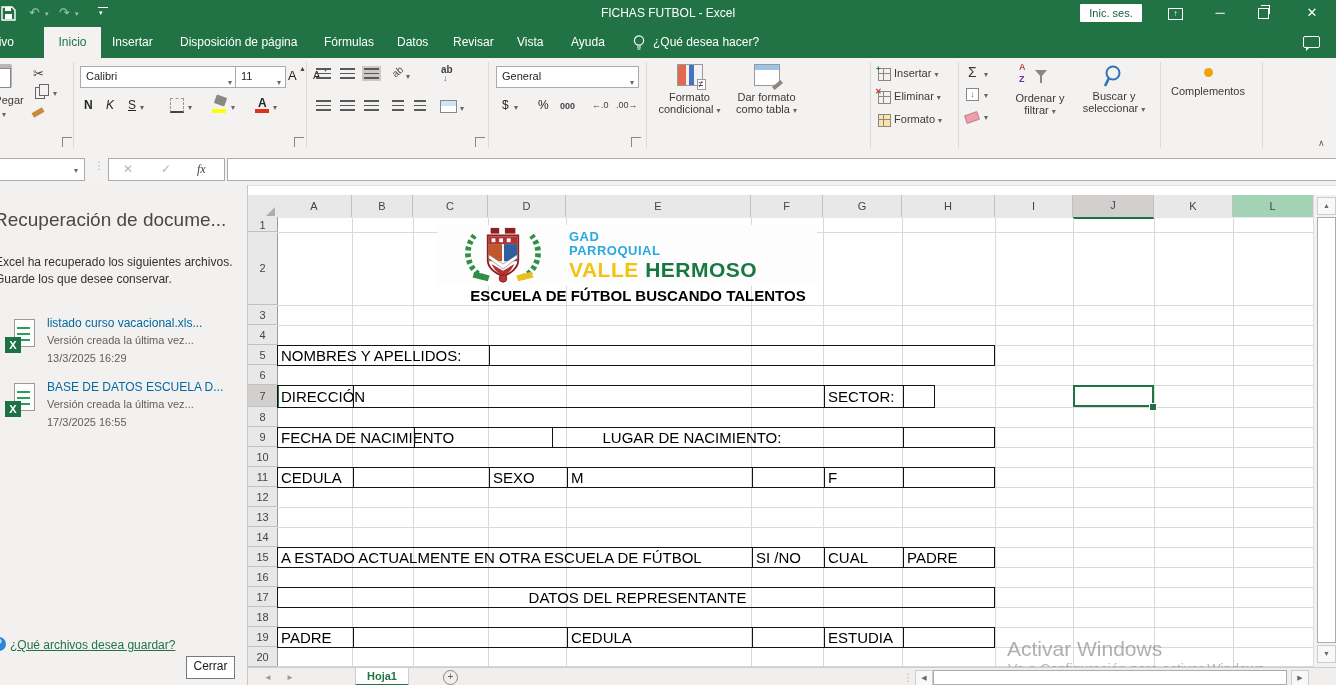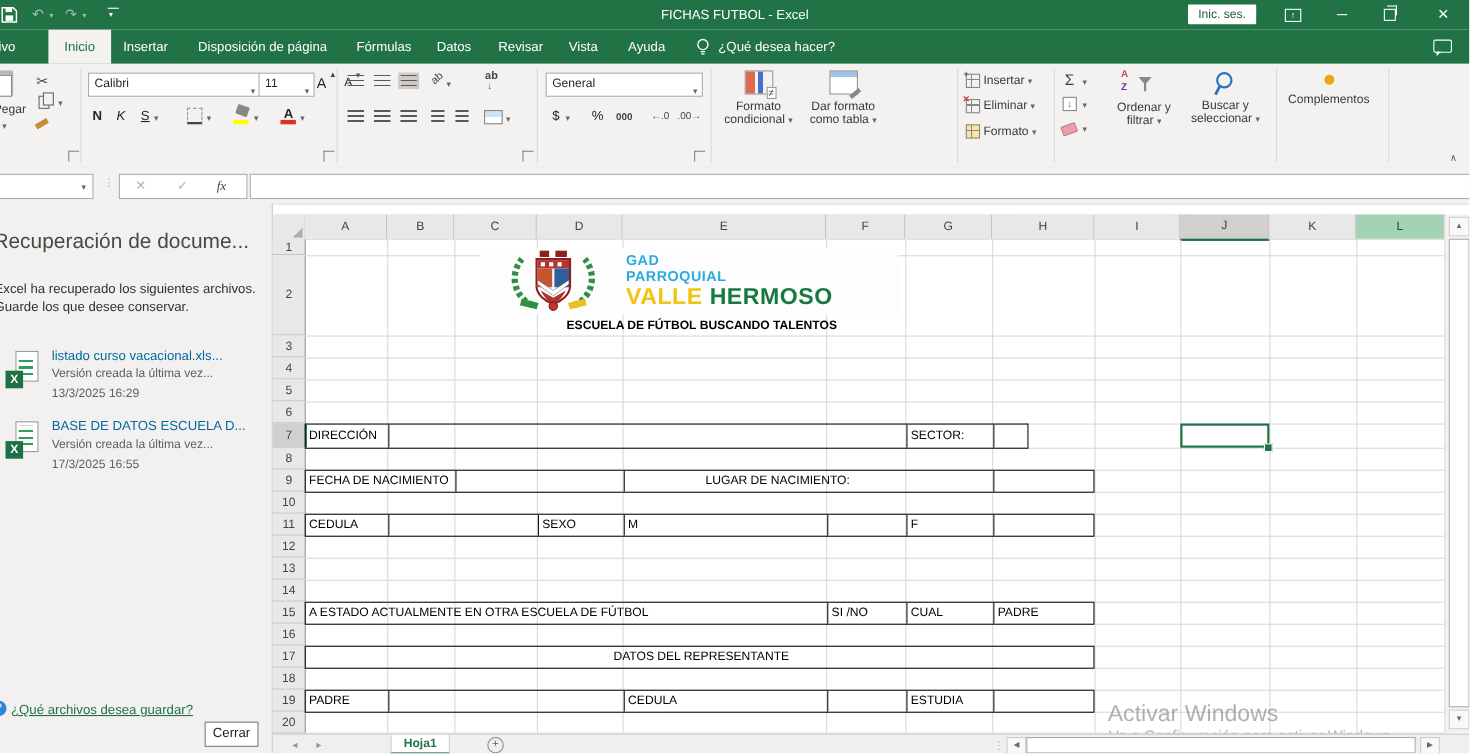--- a/index.html
+++ b/index.html
@@ -74,21 +74,21 @@
   .selall:after{content:"";position:absolute;right:2px;bottom:2px;border-left:9px solid transparent;border-bottom:9px solid #b0aeab;}
   .colhdr{top:195px;height:22px;background:#e8e8e8;border-right:1px solid #c3c1bf;color:#444;text-align:center;line-height:22px;font-size:11px;}
   .colhdr.active{background:#d2d0ce;border-bottom:2px solid #1e7145;line-height:20px;}
   .colhdr.green{background:#a3d3b4;color:#2a4a36;}
   .rowhdr{left:248px;width:29px;background:#e8e8e8;border-bottom:1px solid #c3c1bf;border-right:1px solid #9c9a98;color:#444;text-align:center;font-size:11px;display:flex;align-items:center;justify-content:center;}
   .rowhdr.active{background:#d2d0ce;border-right:2px solid #1e7145;}
   .gl{background:#d9d9d9;}
   
   .fbox{border:1px solid #141414;background:transparent;box-sizing:border-box;}
   .fcell{position:absolute;top:0;bottom:0;border-left:1px solid #141414;box-sizing:border-box;}
-  .ftxt{font-size:11px;color:#000;line-height:18px;padding-left:3px;white-space:nowrap;overflow:visible;}
+  .ftxt{font-size:15px;color:#000;line-height:18px;padding-left:3px;white-space:nowrap;overflow:visible;}
   .fbold{font-weight:bold;}
   
   .logo{left:437px;top:225px;width:380px;height:61px;background:#fdfdfd;}
   .lg-blue{color:#29a9e0;font-weight:bold;font-size:13px;line-height:13px;letter-spacing:.5px;}
   .lg-big{font-size:21px;font-weight:bold;line-height:21px;letter-spacing:.5px;}
   .lg-y{color:#f2c312;}
   .lg-g{color:#17793f;}
   
   .vscroll{left:1313px;top:195px;width:23px;height:472px;background:#f3f2f1;border-left:1px solid #e1dfdd;}
   .sbtn{background:#f8f8f8;border:1px solid #cfcdcb;color:#6a6a6a;font-size:7px;text-align:center;}
@@ -408,34 +408,38 @@
       <circle cx="50" cy="55" r="4" fill="#c03333" stroke="#7a1f1f"></circle>
     </svg>
     <div class="abs lg-blue" style="left:132px;top:5px">GAD</div>
     <div class="abs lg-blue" style="left:132px;top:19px">PARROQUIAL</div>
     <div class="abs lg-big" style="left:132px;top:34px"><span class="lg-y">VALLE</span> <span class="lg-g">HERMOSO</span></div>
   </div>
 
   <div class="abs ftxt fbold ctrtxt" style="left:430px;top:287px;width:410px">ESCUELA DE FÚTBOL BUSCANDO TALENTOS</div>
 
 
+  <div class="abs fbox" style="left:277px;top:345px;width:718px;height:21px">
+    <div class="ftxt" style="line-height:19px">NOMBRES Y APELLIDOS:</div>
+    <div class="fcell" style="left:211px"></div>
+  </div>
 
   <div class="abs fbox" style="left:277px;top:385px;width:658px;height:23px">
     <div class="ftxt" style="line-height:21px">DIRECCIÓN</div>
     <div class="fcell" style="left:75px"></div>
     <div class="fcell" style="left:546px;width:79px">
         <div class="ftxt" style="line-height:21px">SECTOR:</div>
       </div>
     <div class="fcell" style="left:625px"></div>
   </div>
 
   <div class="abs fbox" style="left:277px;top:427px;width:718px;height:21px">
     <div class="ftxt" style="line-height:19px">FECHA DE NACIMIENTO</div>
     <div class="fcell" style="left:136px"></div>
-    <div class="fcell" style="left:289px;width:276px">
+    <div class="fcell" style="left:274px;width:276px">
         <div class="ftxt ctrtxt" style="line-height:19px">LUGAR DE NACIMIENTO:</div>
       </div>
     <div class="fcell" style="left:625px"></div>
   </div>
 
   <div class="abs fbox" style="left:277px;top:467px;width:718px;height:21px">
     <div class="ftxt" style="line-height:19px">CEDULA</div>
     <div class="fcell" style="left:75px"></div>
     <div class="fcell" style="left:211px;width:78px">
         <div class="ftxt" style="line-height:19px">SEXO</div>

